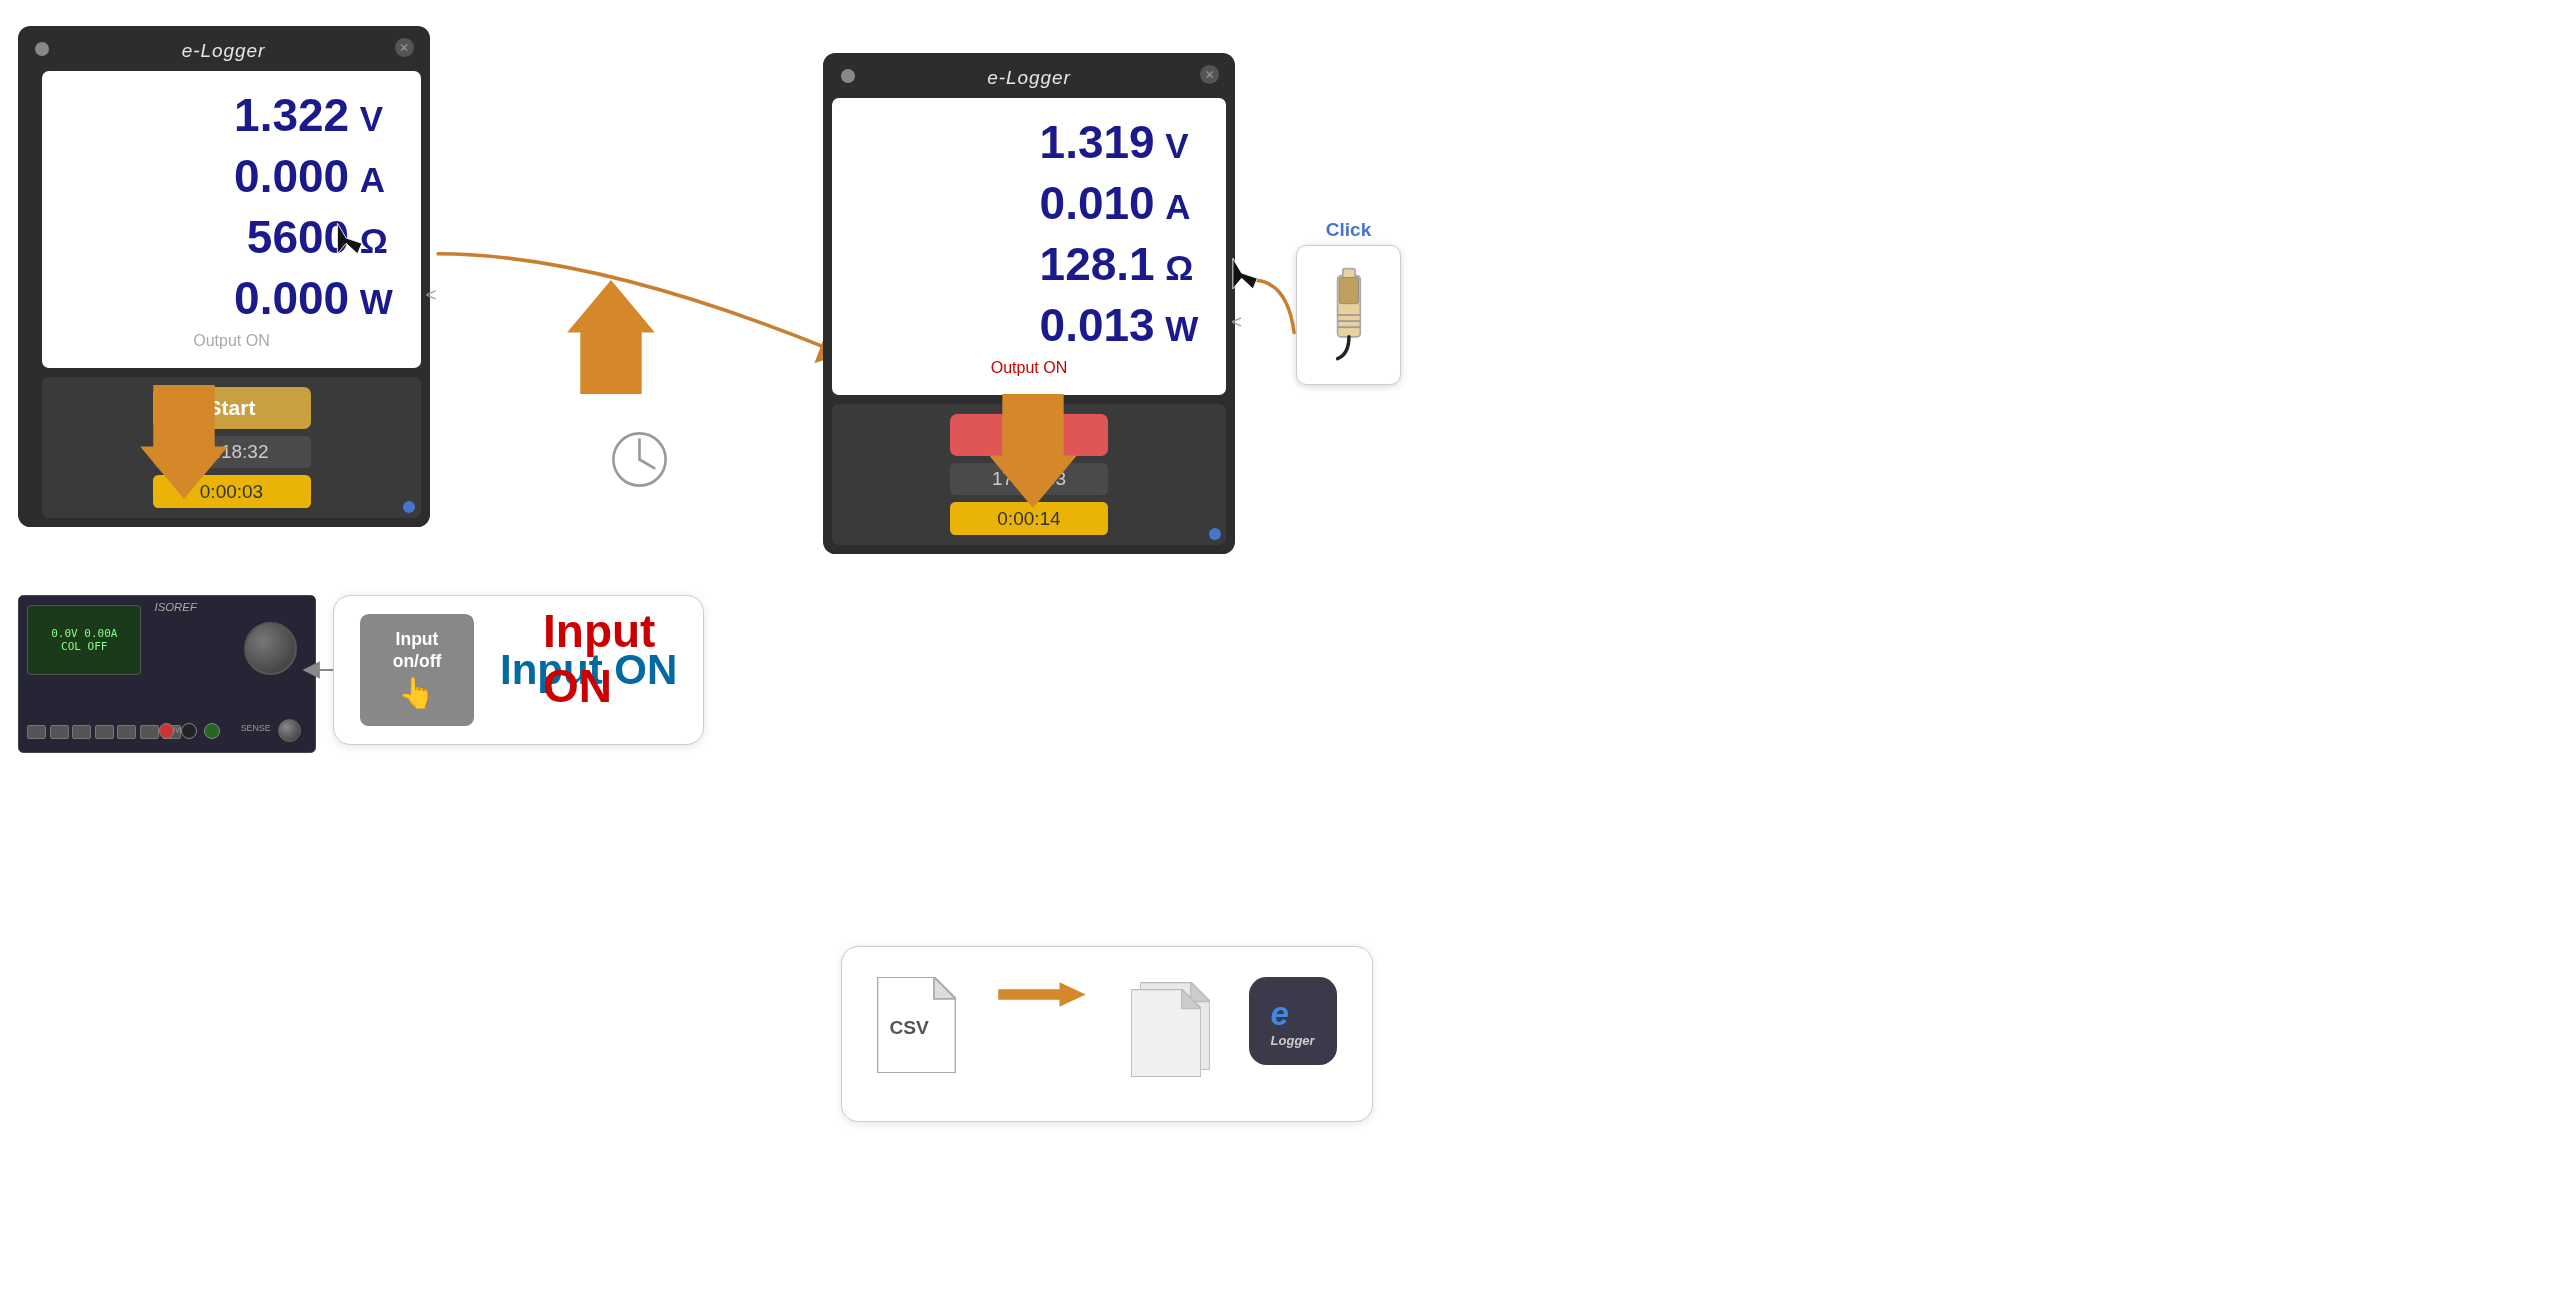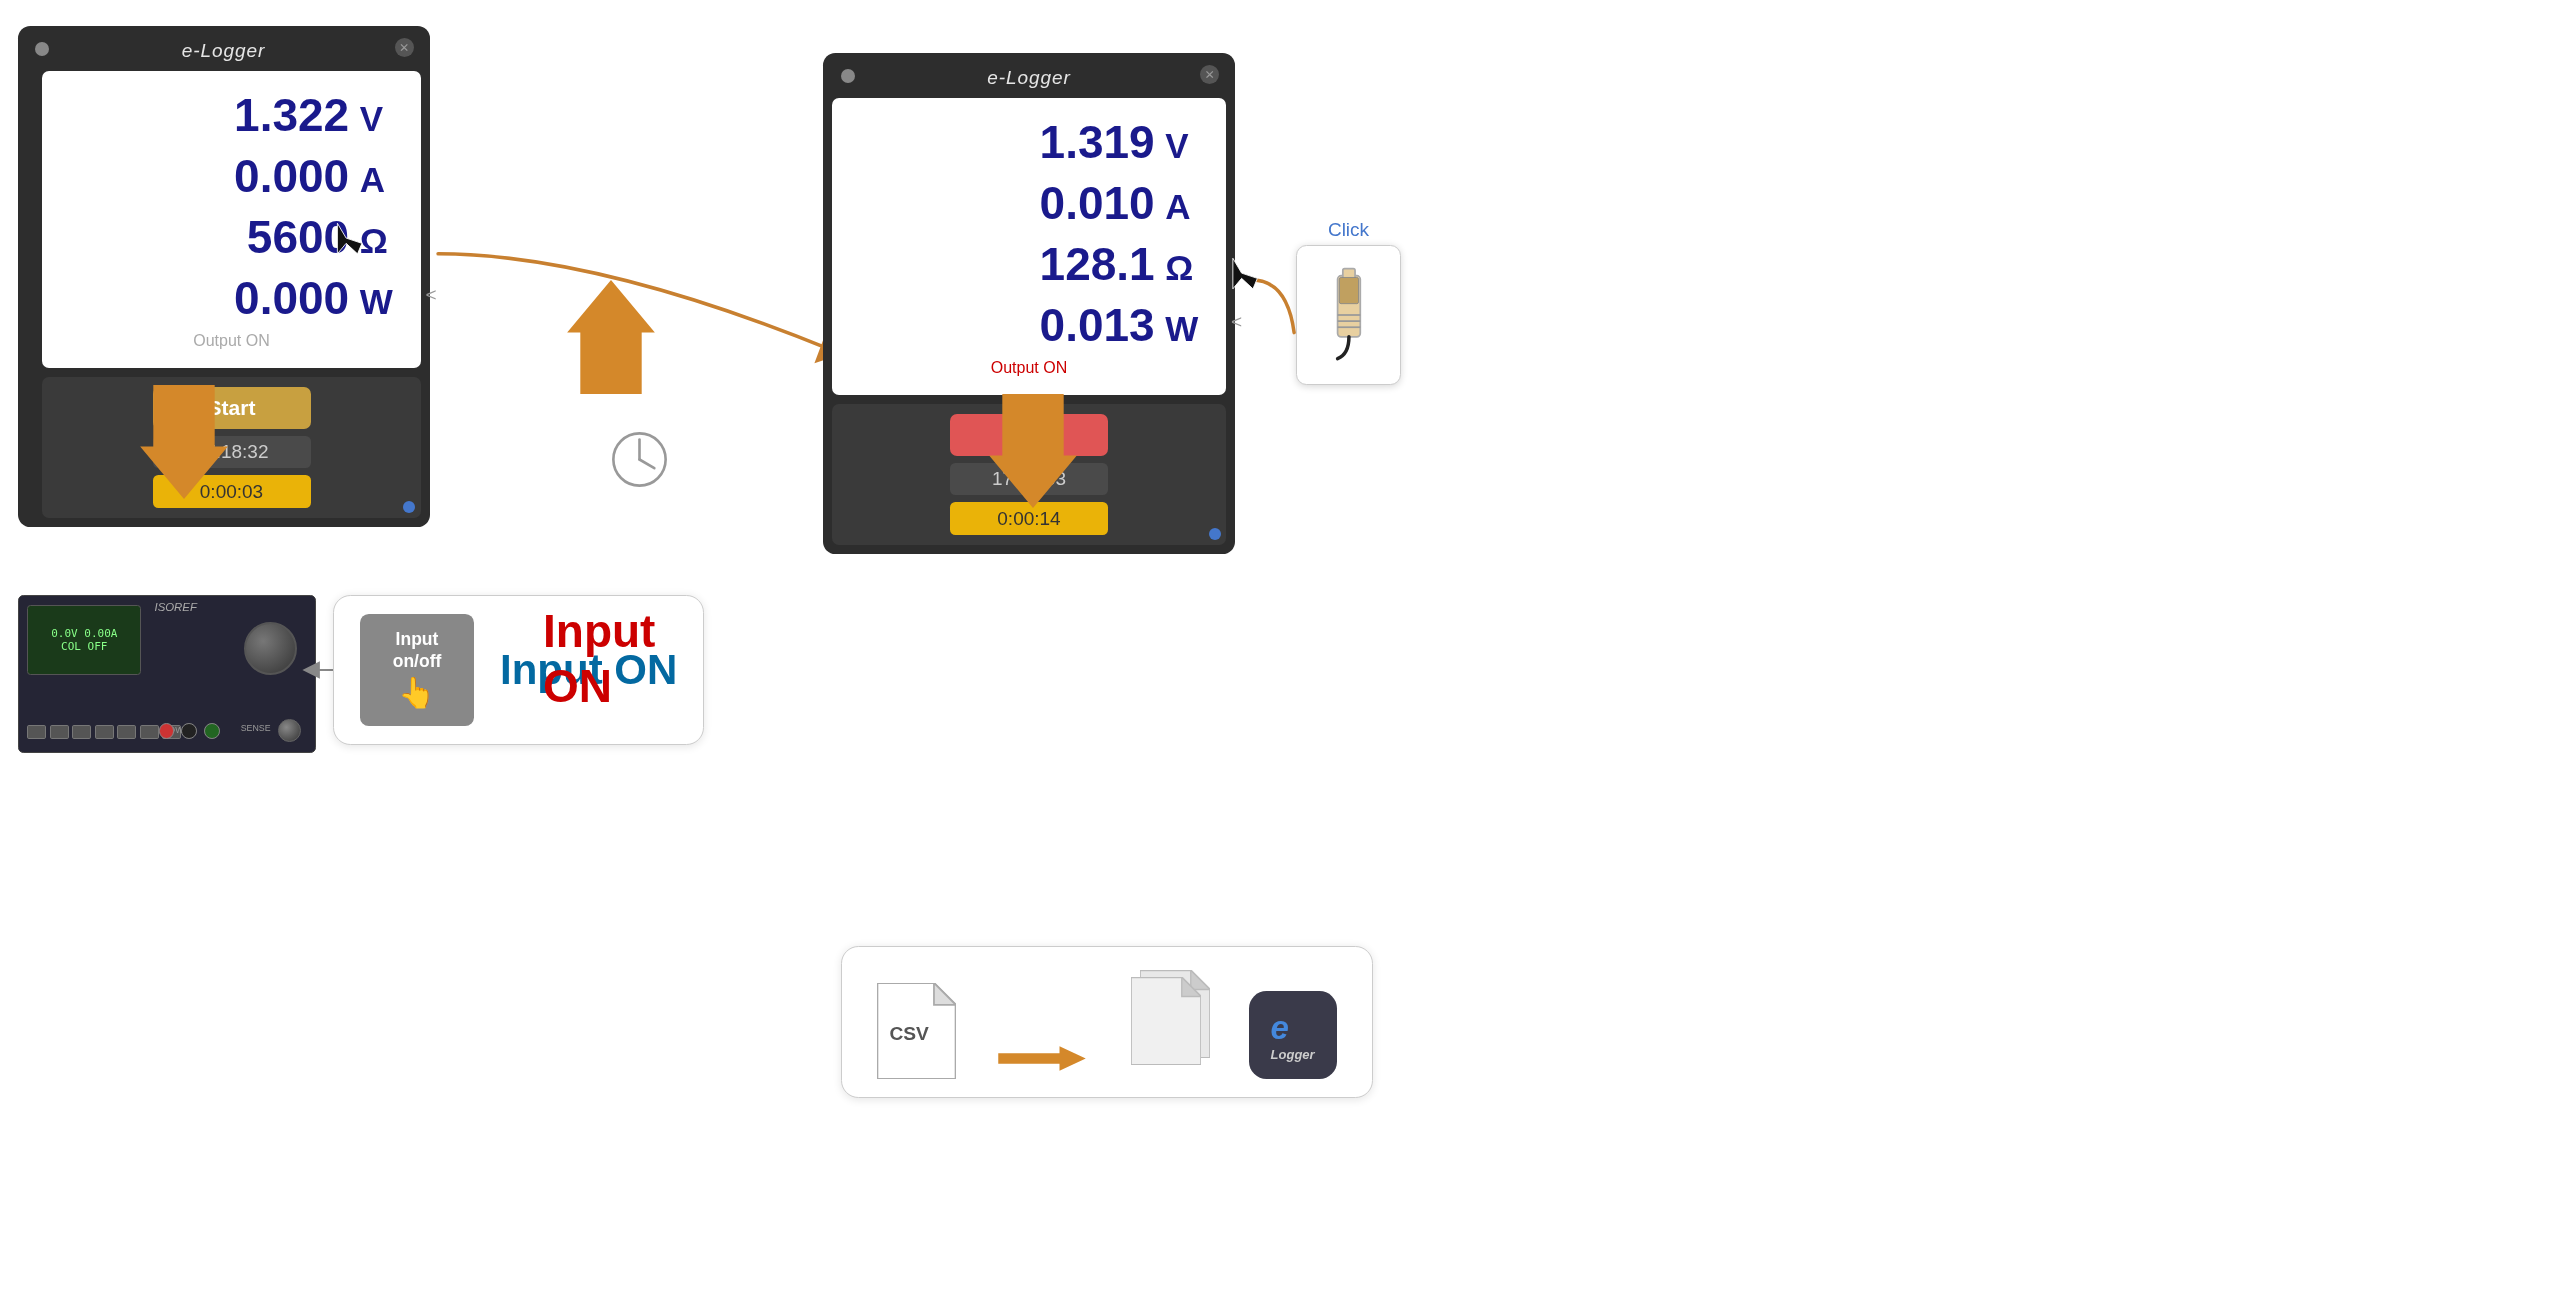--- a/index.html
+++ b/index.html
@@ -161,21 +161,21 @@
       position: absolute;
       display: flex;
       flex-direction: column;
       align-items: center;
       gap: 3.5px;
     }
 
     .click-label {
       font-size: 19px;
       color: #4477cc;
-      font-weight: normal;
+      font-weight: bold;
     }
 
     .click-box {
       background: white;
       border: 1.8px solid #cccccc;
       border-radius: 10.5px;
       width: 105px;
       height: 140px;
       display: flex;
       align-items: center;
@@ -216,23 +216,23 @@
       font-weight: bold;
       line-height: 1.2;
     }
 
     
     .csv-export-area {
       position: absolute;
       background: white;
       border: 1.8px solid #cccccc;
       border-radius: 17.5px;
-      padding: 18px 35px;
-      display: flex;
-      align-items: flex-end;
+      padding: 30px 35px;
+      display: flex;
+      align-items: flex-start;
       gap: 33px;
       box-shadow: 0 1.8px 8.8px rgba(0,0,0,0.1);
     }
 
     .elogger-app-icon {
       width: 88px;
       height: 88px;
       background: #3a3a4a;
       border-radius: 17.5px;
       display: flex;

